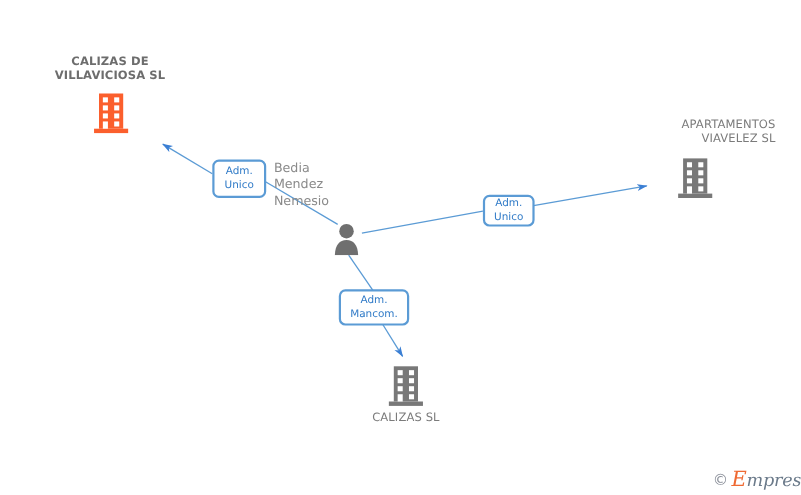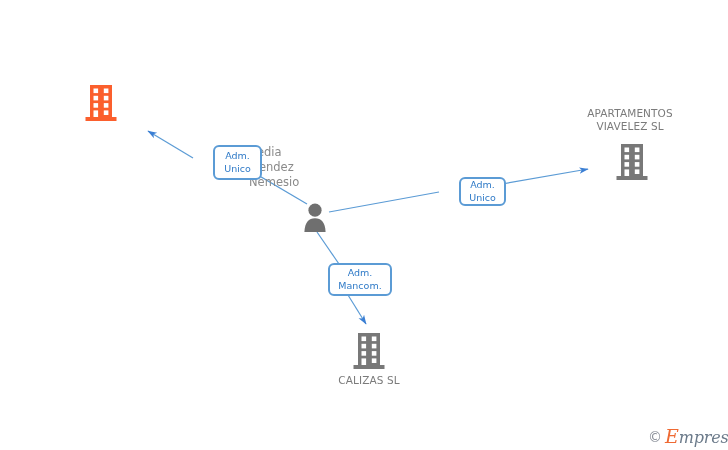--- a/index.html
+++ b/index.html
@@ -74,21 +74,20 @@
     color: #2f7ac7;
     font-size: 9.5px;
     line-height: 12.5px;
     text-align: center;
     display: flex;
     flex-direction: column;
     align-items: center;
     justify-content: center;
     white-space: pre-line;
     padding: 1px 2px;
-    margin-left: 20px;
   }
 
   
   .watermark {
     position: absolute;
     display: flex;
     align-items: center;
     gap: 3px;
   }
   .wm-c {
@@ -124,35 +123,37 @@
     <line x1="307" y1="204" x2="241" y2="165" stroke="#5b9bd5" stroke-width="1.2"></line>
     <line x1="193" y1="158" x2="148" y2="131" stroke="#5b9bd5" stroke-width="1.2" marker-end="url(#arrowblue)"></line>
 
     <line x1="329" y1="212" x2="439" y2="192" stroke="#5b9bd5" stroke-width="1.2"></line>
     <line x1="485" y1="187" x2="588" y2="169" stroke="#5b9bd5" stroke-width="1.2" marker-end="url(#arrowblue)"></line>
 
     <line x1="317" y1="232" x2="339" y2="264" stroke="#5b9bd5" stroke-width="1.2"></line>
     <line x1="348" y1="295" x2="366" y2="324" stroke="#5b9bd5" stroke-width="1.2" marker-end="url(#arrowblue)"></line>
   </svg>
 
+  <div class="company-title strong" style="left:22px; top:50px; width:156px;">CALIZAS DE
+VILLAVICIOSA SL</div>
 
   <svg class="building" style="left:84px; top:84px;" viewBox="0 0 34 38" xmlns="http://www.w3.org/2000/svg">
     <rect x="6" y="1" width="22" height="32" fill="#fb5f2d"></rect>
     <rect x="1.5" y="33" width="31" height="4" fill="#fb5f2d"></rect>
     <rect x="9.5" y="4.5" width="4.6" height="4.6" fill="#ffffff"></rect>
     <rect x="19.8" y="4.5" width="4.6" height="4.6" fill="#ffffff"></rect>
     <rect x="9.5" y="11.8" width="4.6" height="4.6" fill="#ffffff"></rect>
     <rect x="19.8" y="11.8" width="4.6" height="4.6" fill="#ffffff"></rect>
     <rect x="9.5" y="19.1" width="4.6" height="4.6" fill="#ffffff"></rect>
     <rect x="19.8" y="19.1" width="4.6" height="4.6" fill="#ffffff"></rect>
     <rect x="9.5" y="26.4" width="4.6" height="6.6" fill="#ffffff"></rect>
     <rect x="19.8" y="26.4" width="4.6" height="4.6" fill="#ffffff"></rect>
   </svg>
 
-  <div class="company-title" style="left:555px; top:107px; width:150px;">APARTAMENTOS
+  <div class="company-title" style="left:555px; top:107px; width:150px;text-align:right;">APARTAMENTOS
 VIAVELEZ SL</div>
 
   <svg class="building" style="left:615px; top:143px;" viewBox="0 0 34 38" xmlns="http://www.w3.org/2000/svg">
     <rect x="6" y="1" width="22" height="32" fill="#787878"></rect>
     <rect x="1.5" y="33" width="31" height="4" fill="#787878"></rect>
     <rect x="9.5" y="4.5" width="4.6" height="4.6" fill="#ffffff"></rect>
     <rect x="19.8" y="4.5" width="4.6" height="4.6" fill="#ffffff"></rect>
     <rect x="9.5" y="11.8" width="4.6" height="4.6" fill="#ffffff"></rect>
     <rect x="19.8" y="11.8" width="4.6" height="4.6" fill="#ffffff"></rect>
     <rect x="9.5" y="19.1" width="4.6" height="4.6" fill="#ffffff"></rect>

